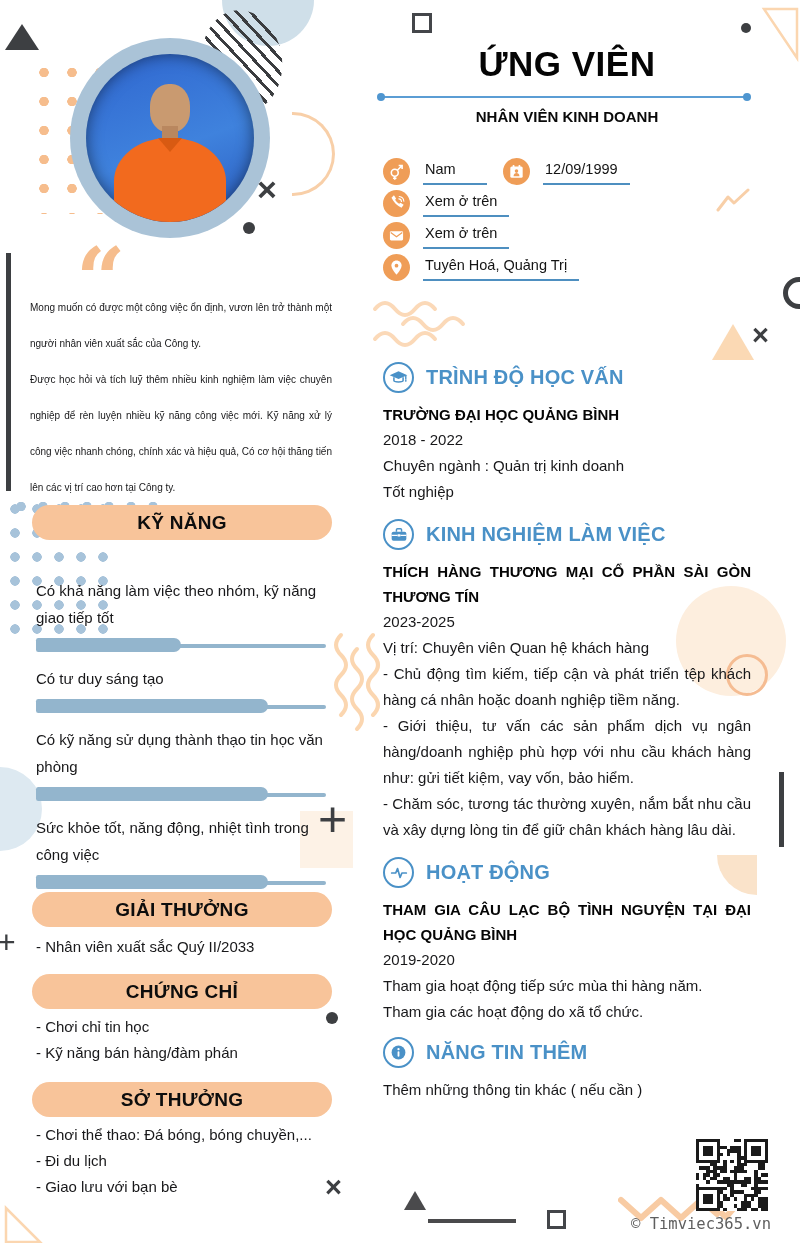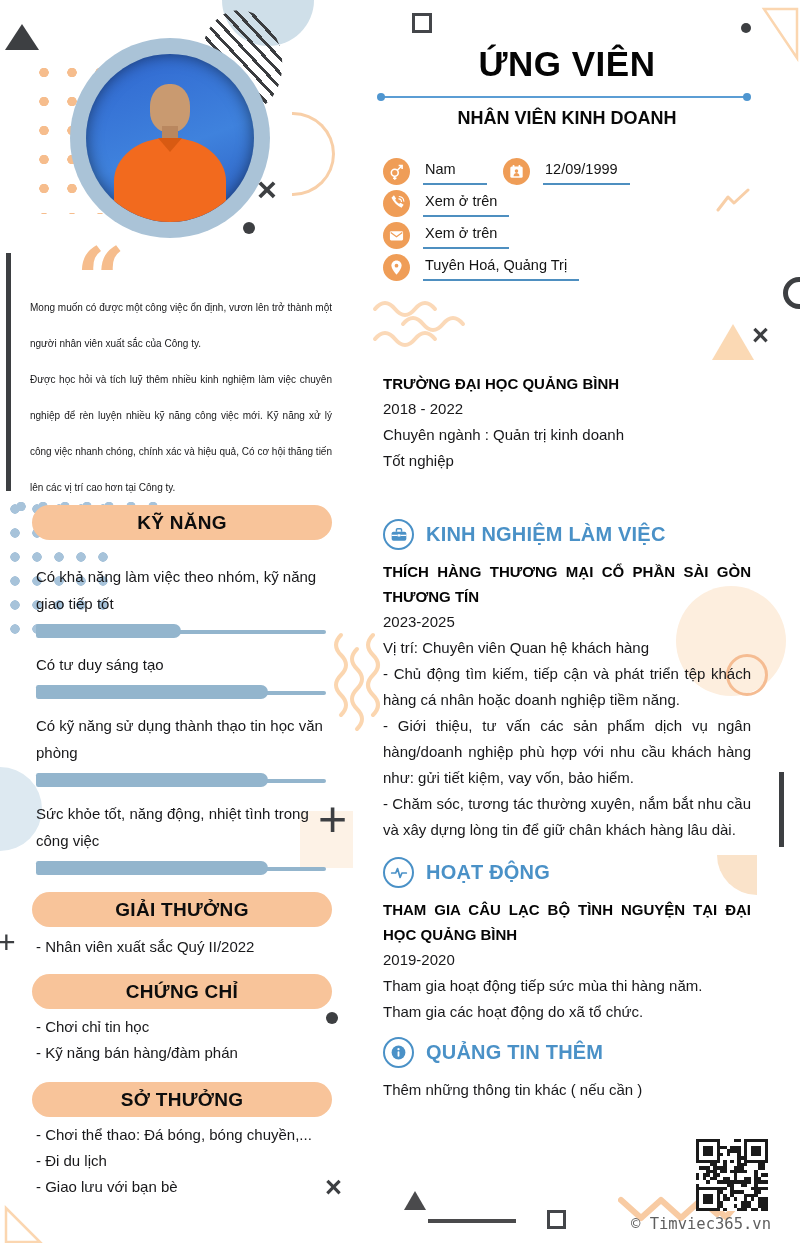--- a/index.html
+++ b/index.html
@@ -85,41 +85,41 @@
   .zigzag-wm { left:618px; top:1194px; }
 
   
   .objective-text { left:30px; top:290px; width:302px; text-align:justify;
     font-size:10px; line-height:36px; color:#18181a; }
   .pill { position:absolute; left:32px; width:300px; height:35px; background:#f8c49a;
     border-radius:18px; display:flex; align-items:center; justify-content:center; z-index:1; }
   .pill span { font-size:19px; font-weight:bold; color:#0d0d0d; letter-spacing:.3px; }
   .pill-skills { top:505px; } .pill-awards { top:892px; }
   .pill-certs  { top:974px; } .pill-hobby  { top:1082px; }
-  .skills-list { left:36px; top:563px; width:290px; z-index:1; }
+  .skills-list { left:36px; top:577px; width:290px; z-index:1; }
   .skill-label { font-size:15px; line-height:27px; color:#18181a; }
   .skill-bar { position:relative; height:14px; margin:7px 0 13px 0; }
   .skill-bar .track { position:absolute; left:0; right:0; bottom:4px; height:4px;
     background:#93b5cd; border-radius:2px; }
   .skill-bar .fill { position:absolute; left:0; top:0; height:14px;
     background:#93b5cd; border-radius:3px 9px 9px 3px; }
   .left-item { position:absolute; left:36px; width:300px; font-size:15px; line-height:26px; color:#18181a; }
   .awards-item { top:934px; }
   .certs-items { top:1014px; }
   .hobby-items { top:1122px; }
 
   
   .right-col { position:absolute; left:383px; top:40px; width:368px; }
   .cv-name { position:absolute; top:4px; width:100%; text-align:center;
     font-size:35px; font-weight:bold; color:#050505; letter-spacing:.5px; }
   .divider { position:absolute; top:56px; left:-4px; right:2px; height:2px; background:#5b9dd4; }
   .divider .d { position:absolute; top:-3px; width:8px; height:8px; border-radius:50%; background:#4f96d0; }
   .divider .d.l { left:-2px; } .divider .d.r { right:-2px; }
   .cv-title { position:absolute; top:68px; width:100%; text-align:center;
-    font-size:18px; font-weight:bold; color:#0a0a0a; }
+    font-size:15px; font-weight:bold; color:#0a0a0a; }
   .contact { position:absolute; top:118px; left:0; width:100%; }
   .c-row { position:absolute; display:flex; align-items:flex-start; }
   .c-icon { width:27px; height:27px; border-radius:50%; background:#ef9d57;
     display:flex; align-items:center; justify-content:center; flex:0 0 27px; }
   .c-val { margin-left:13px; font-size:14.5px; color:#141414; padding:3px 12px 6px 2px;
     border-bottom:2px solid #4e8fc0; }
   .sec { position:absolute; left:0; width:368px; }
   .sec-head { display:flex; align-items:center; gap:12px; }
   .sec-icon { width:31px; height:31px; border-radius:50%; border:2px solid #4a91c7;
     display:flex; align-items:center; justify-content:center; flex:0 0 31px; background:#fff; z-index:1; }
@@ -235,21 +235,21 @@
     <div class="skill-bar">
         <div class="track"></div>
         <div class="fill" style="width: 80%;"></div>
       </div>
   </div>
 </div>
 
 <div class="pill pill-awards">
   <span>GIẢI THƯỞNG</span>
 </div>
-<div class="left-item awards-item">- Nhân viên xuất sắc Quý II/2022</div>
+<div class="left-item awards-item">- Nhân viên xuất sắc Quý II/2033</div>
 
 <div class="pill pill-certs">
   <span>CHỨNG CHỈ</span>
 </div>
 <div class="left-item certs-items">
   <div>- Chơi chỉ tin học</div>
   <div>- Kỹ năng bán hàng/đàm phán</div>
 </div>
 
 <div class="pill pill-hobby">
@@ -315,20 +315,31 @@
         <svg width="17" height="17" viewBox="0 0 22 22">
             <path d="M11 2 c-3.7 0-6.6 2.9-6.6 6.4 0 4.9 6.6 11.8 6.6 11.8 s6.6-6.9 6.6-11.8 C17.6 4.9 14.7 2 11 2 z" fill="#fff"></path>
             <circle cx="11" cy="8.6" r="2.4" fill="#ef9d57"></circle>
           </svg>
       </div>
       <div class="c-val" style="min-width:148px;">Tuyên Hoá, Quảng Trị</div>
     </div>
   </div>
 
   <div class="sec sec-edu">
+    <div class="sec-head">
+      <div class="sec-icon">
+        <svg width="23" height="23" viewBox="0 0 30 30">
+            <path d="M3.5 12 L15 7 L26.5 12 L15 17 z" fill="#4a91c7"></path>
+            <path d="M9 14.8 v4.2 c0 2.4 12 2.4 12 0 v-4.2" fill="none" stroke="#4a91c7" stroke-width="2"></path>
+            <path d="M24.5 12.5 v5.5" stroke="#4a91c7" stroke-width="1.8"></path>
+            <circle cx="24.5" cy="19.3" r="1.2" fill="#4a91c7"></circle>
+          </svg>
+      </div>
+      <div class="sec-title">TRÌNH ĐỘ HỌC VẤN</div>
+    </div>
     <div class="sec-body">
       <div class="bold-line" style="text-align:left;">TRƯỜNG ĐẠI HỌC QUẢNG BÌNH</div>
       <div class="body-line">2018 - 2022</div>
       <div class="body-line">Chuyên ngành : Quản trị kinh doanh</div>
       <div class="body-line">Tốt nghiệp</div>
     </div>
   </div>
 
   <div class="sec sec-exp">
     <div class="sec-head">
@@ -371,21 +382,21 @@
 
   <div class="sec sec-info">
     <div class="sec-head">
       <div class="sec-icon">
         <svg width="23" height="23" viewBox="0 0 30 30">
             <circle cx="15" cy="15" r="9" fill="#4a91c7"></circle>
             <circle cx="15" cy="10.6" r="1.5" fill="#fff"></circle>
             <rect x="13.8" y="13.3" width="2.4" height="7.2" rx="1.2" fill="#fff"></rect>
           </svg>
       </div>
-      <div class="sec-title">QUẢNG TIN THÊM</div>
+      <div class="sec-title">NĂNG TIN THÊM</div>
     </div>
     <div class="sec-body">
       <div class="body-line">Thêm những thông tin khác ( nếu cần )</div>
     </div>
   </div>
 </div>
 
 <svg class="abs qr" id="qr-svg" viewBox="0 0 21 21" shape-rendering="crispEdges">
     <rect x="0" y="0" width="1" height="1" fill="#1a1a1a"></rect>
     <rect x="1" y="0" width="1" height="1" fill="#1a1a1a"></rect>

